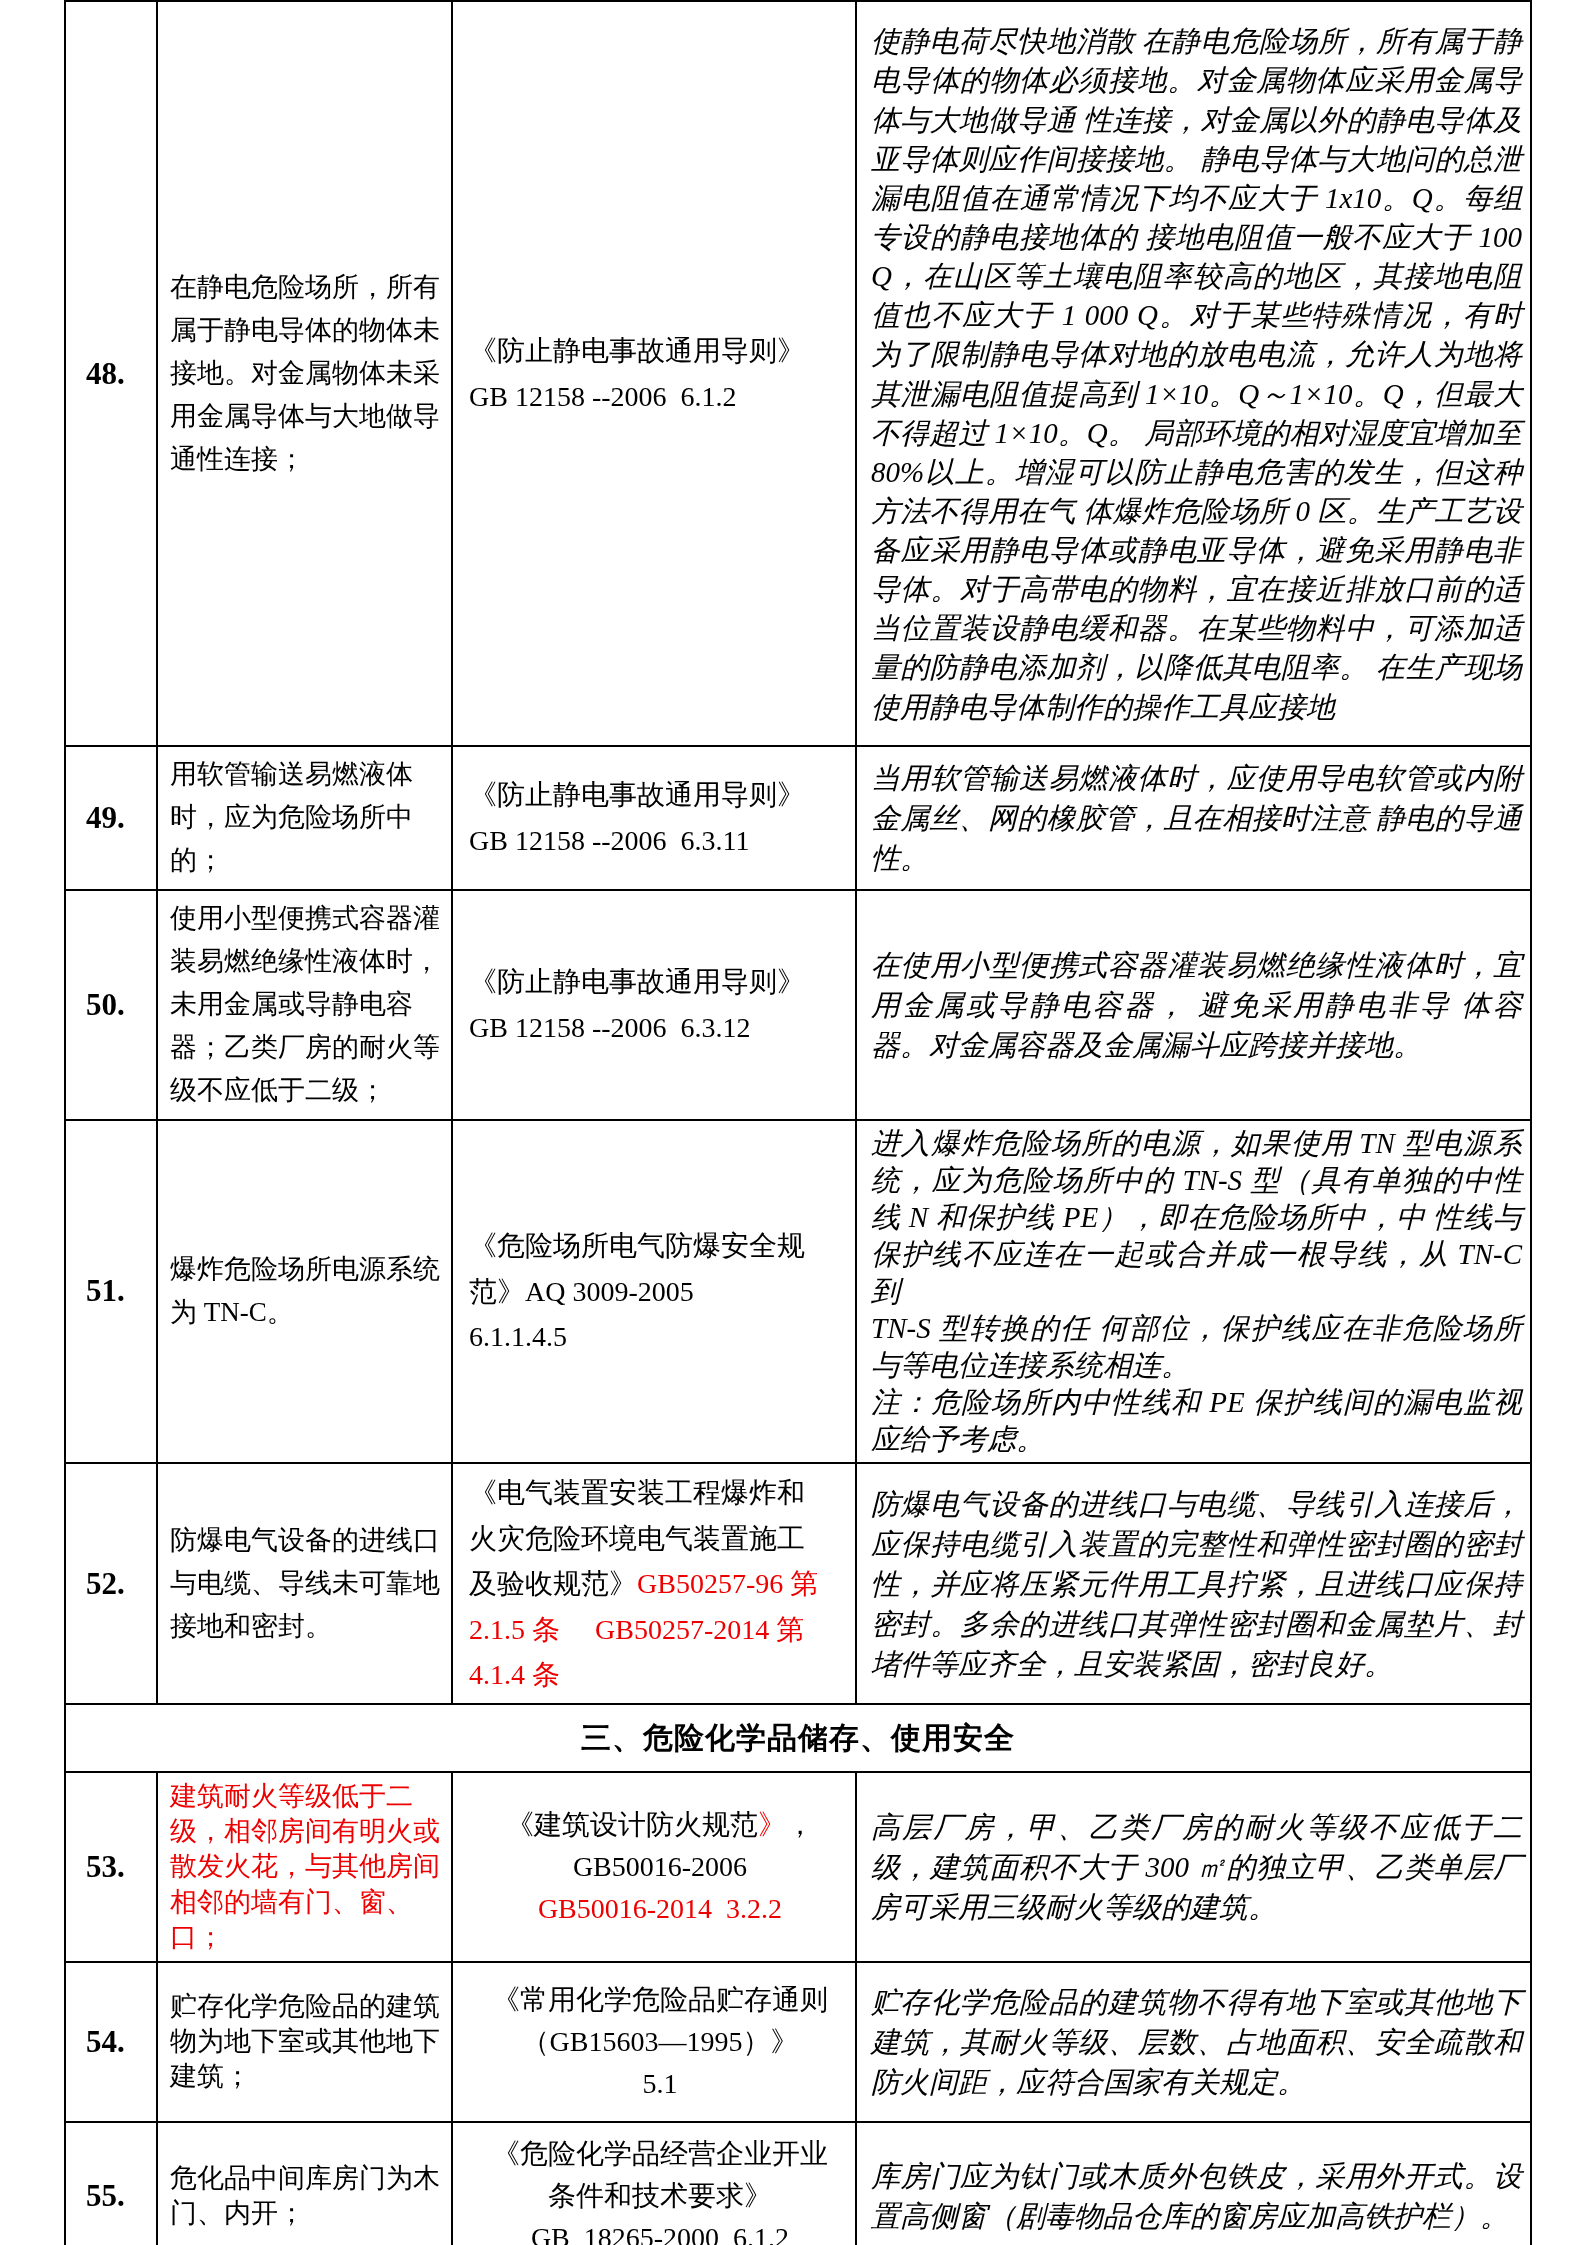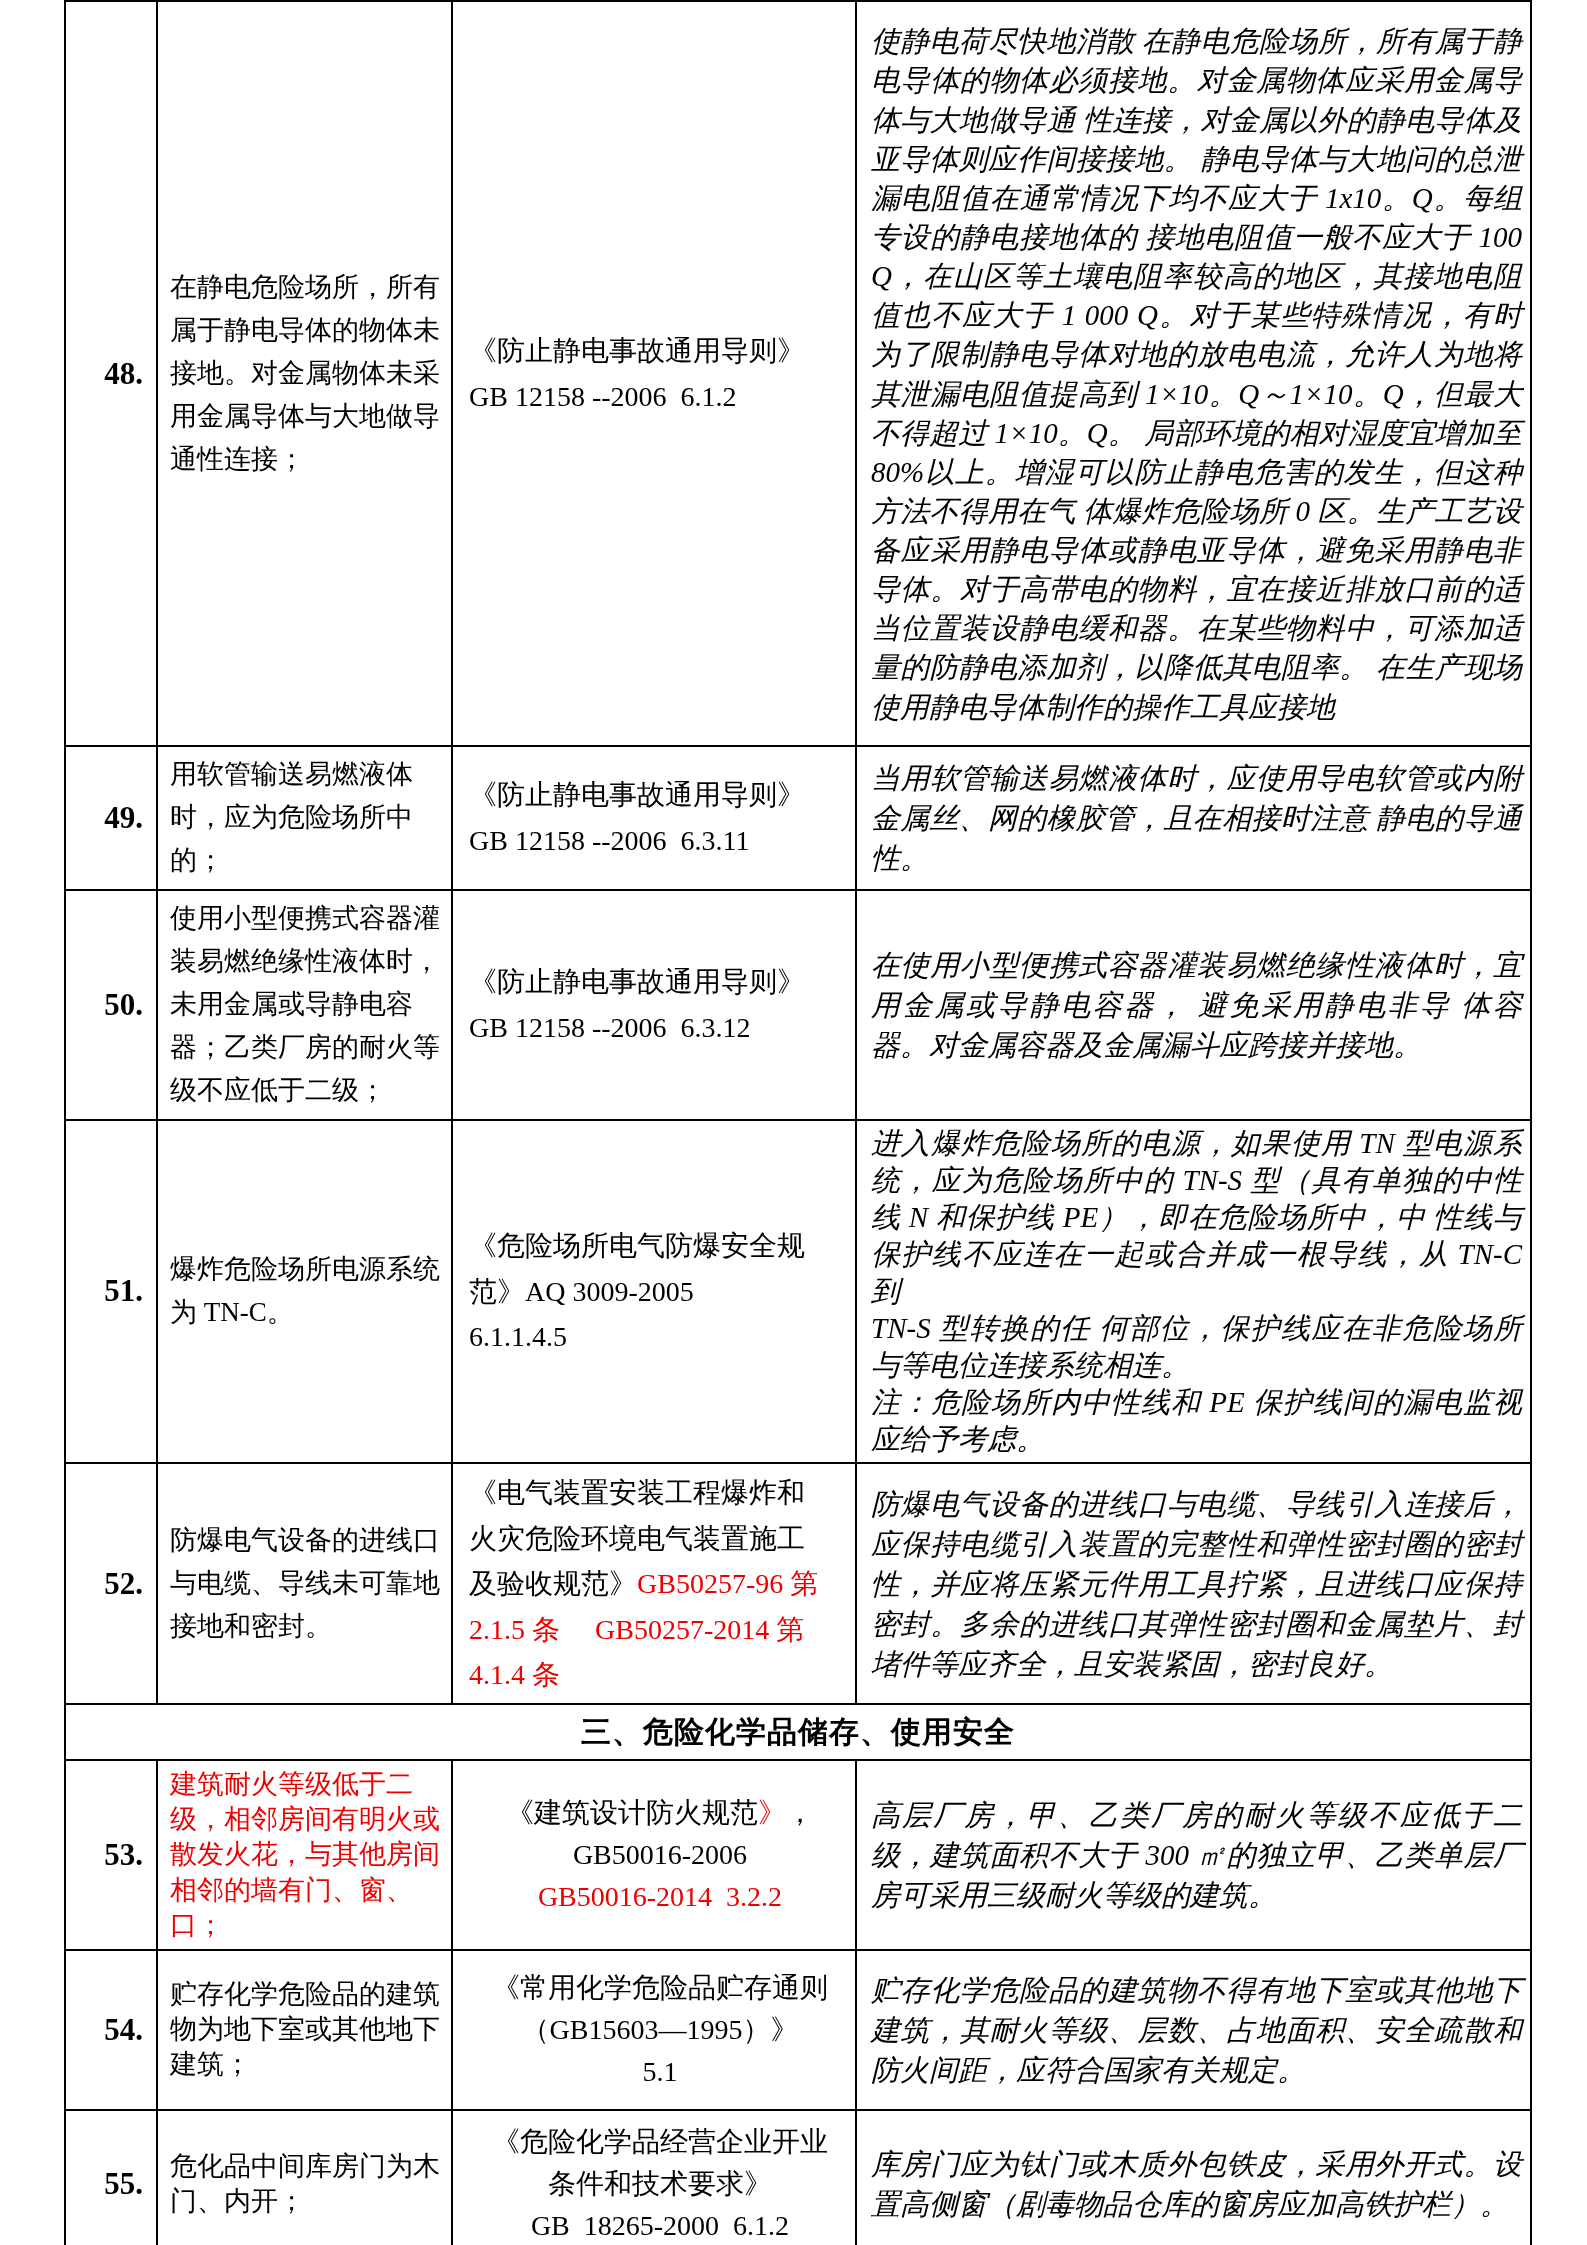--- a/index.html
+++ b/index.html
@@ -16,24 +16,24 @@
     border-collapse:collapse;table-layout:fixed;
     width:1466px;
   }
   td{
     border:2px solid #000;
     vertical-align:middle;
     overflow:hidden;
     word-break:break-all;
   }
   td.num{
-    text-align:right;
+    text-align:left;
     font-weight:bold;
     font-size:31px;
-    padding:0 13px;
+    padding:0 20px;
   }
   td.prob{
     font-size:27px;
     line-height:1.6;
     padding:6px 8px 6px 12px;
     white-space:pre-wrap;
     border-radius:7px;
   }
   td.std{
     font-size:28px;
@@ -113,21 +113,21 @@
         <td class="num">52.</td>
         <td class="prob">防爆电气设备的进线口与电缆、导线未可靠地接地和密封。</td>
         <td class="std"><span>《电气装置安装工程爆炸和
 火灾危险环境电气装置施工
 及验收规范》</span><span class="red">GB50257-96 第
 2.1.5 条　 GB50257-2014 第
 4.1.4 条</span></td>
         <td class="det">防爆电气设备的进线口与电缆、导线引入连接后，应保持电缆引入装置的完整性和弹性密封圈的密封性，并应将压紧元件用工具拧紧，且进线口应保持密封。多余的进线口其弹性密封圈和金属垫片、封堵件等应齐全，且安装紧固，密封良好。</td>
       </tr>
 
-      <tr class="sec-row" style="height:56px">
+      <tr class="sec-row" style="height:68px">
         <td class="sec" colspan="4">三、危险化学品储存、使用安全</td>
       </tr>
 
       <tr class="r53" style="height:175px">
         <td class="num">53.</td>
         <td class="prob"><span class="red">建筑耐火等级低于二级，相邻房间有明火或散发火花，与其他房间相邻的墙有门、窗、口；</span></td>
         <td class="std"><span>《建筑设计防火规范</span><span class="red">》</span><span>，
 GB50016-2006
 </span><span class="red">GB50016-2014  3.2.2</span></td>
         <td class="det">高层厂房，甲、乙类厂房的耐火等级不应低于二级，建筑面积不大于 300 ㎡的独立甲、乙类单层厂房可采用三级耐火等级的建筑。</td>

